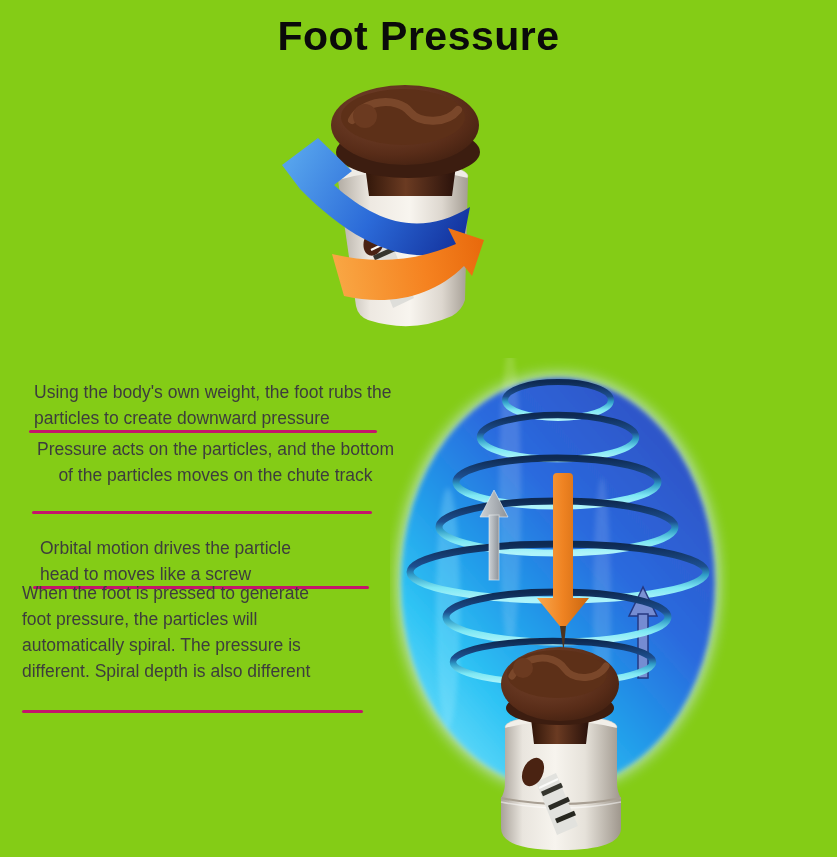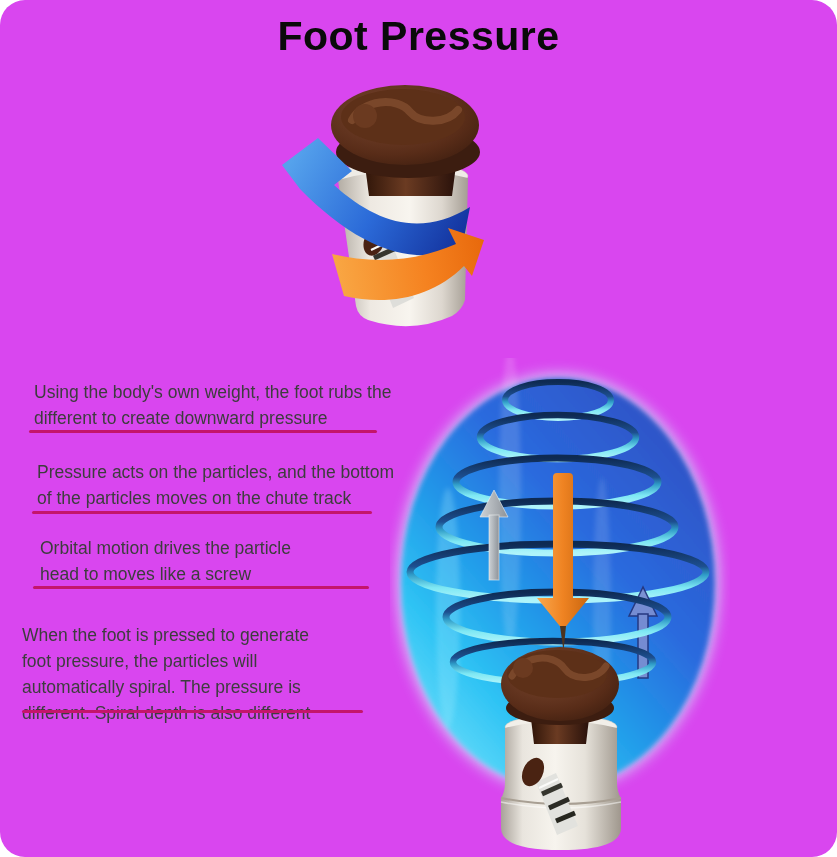--- a/index.html
+++ b/index.html
@@ -1,24 +1,24 @@
 <!DOCTYPE html>
 <html><head>
 <meta charset="utf-8">
 <style>
   html,body{margin:0;padding:0;background:#ffffff;}
-  #page{position:relative;width:837px;height:857px;background:#d946ef;overflow:hidden;
-        font-family:"Liberation Sans","DejaVu Sans",sans-serif;border-radius:25px;}
+  #page{position:relative;width:837px;height:857px;background:#84cc16;overflow:hidden;
+        font-family:"Liberation Sans","DejaVu Sans",sans-serif;}
   #title{position:absolute;left:0;right:0;top:13px;text-align:center;
          font-size:41px;font-weight:bold;color:#0a0a0a;letter-spacing:0.5px;}
   .step{position:absolute;font-size:17.5px;line-height:26px;color:#3d3d3d;white-space:pre-line;}
   #step-1{left:34px;top:379px;}
-  #step-2{left:37px;top:459px;}
+  #step-2{left:37px;top:436px;text-align:center;}
   #step-3{left:40px;top:535px;}
-  #step-4{left:22px;top:622px;}
+  #step-4{left:22px;top:580px;}
   .divider{position:absolute;height:3px;background:#c4156b;border-radius:1.5px;}
   #div-1{left:29px;top:430px;width:348px;}
   #div-2{left:32px;top:511px;width:340px;}
   #div-3{left:33px;top:586px;width:336px;}
   #div-4{left:22px;top:710px;width:341px;}
   #top-illustration{position:absolute;left:262px;top:72px;width:230px;height:260px;}
   #right-illustration{position:absolute;left:390px;top:358px;width:340px;height:499px;}
 </style>
 </head>
 <body>
@@ -77,21 +77,21 @@
       <ellipse cx="141" cy="45" rx="62" ry="28" fill="#5d3018"></ellipse>
       <path d="M 90,48 C 100,28 135,24 148,40 C 158,52 185,52 196,38" stroke="#7d4a2c" stroke-width="8" stroke-linecap="round" fill="none" opacity="0.9"></path>
       <circle cx="103" cy="44" r="12" fill="#6b3a20"></circle>
     </g>
 
     <path d="M 56,66 L 90,99 L 72,113 C 115,152 160,165 208,135 L 200,176 C 150,196 95,175 38,117 L 20,93 Z" fill="url(#blueArrowGrad)"></path>
     <path d="M 222,168 L 186,156 L 194,172 C 152,190 112,192 70,182 L 82,224 C 126,234 170,226 202,194 L 210,204 Z" fill="url(#orangeArrowGrad)"></path>
   </svg>
 
   <div class="step" id="step-1">Using the body's own weight, the foot rubs the
-different to create downward pressure</div>
+particles to create downward pressure</div>
   <div class="divider" id="div-1"></div>
   <div class="step" id="step-2">Pressure acts on the particles, and the bottom
 of the particles moves on the chute track</div>
   <div class="divider" id="div-2"></div>
   <div class="step" id="step-3">Orbital motion drives the particle
 head to moves like a screw</div>
   <div class="divider" id="div-3"></div>
   <div class="step" id="step-4">When the foot is pressed to generate
 foot pressure, the particles will
 automatically spiral. The pressure is

